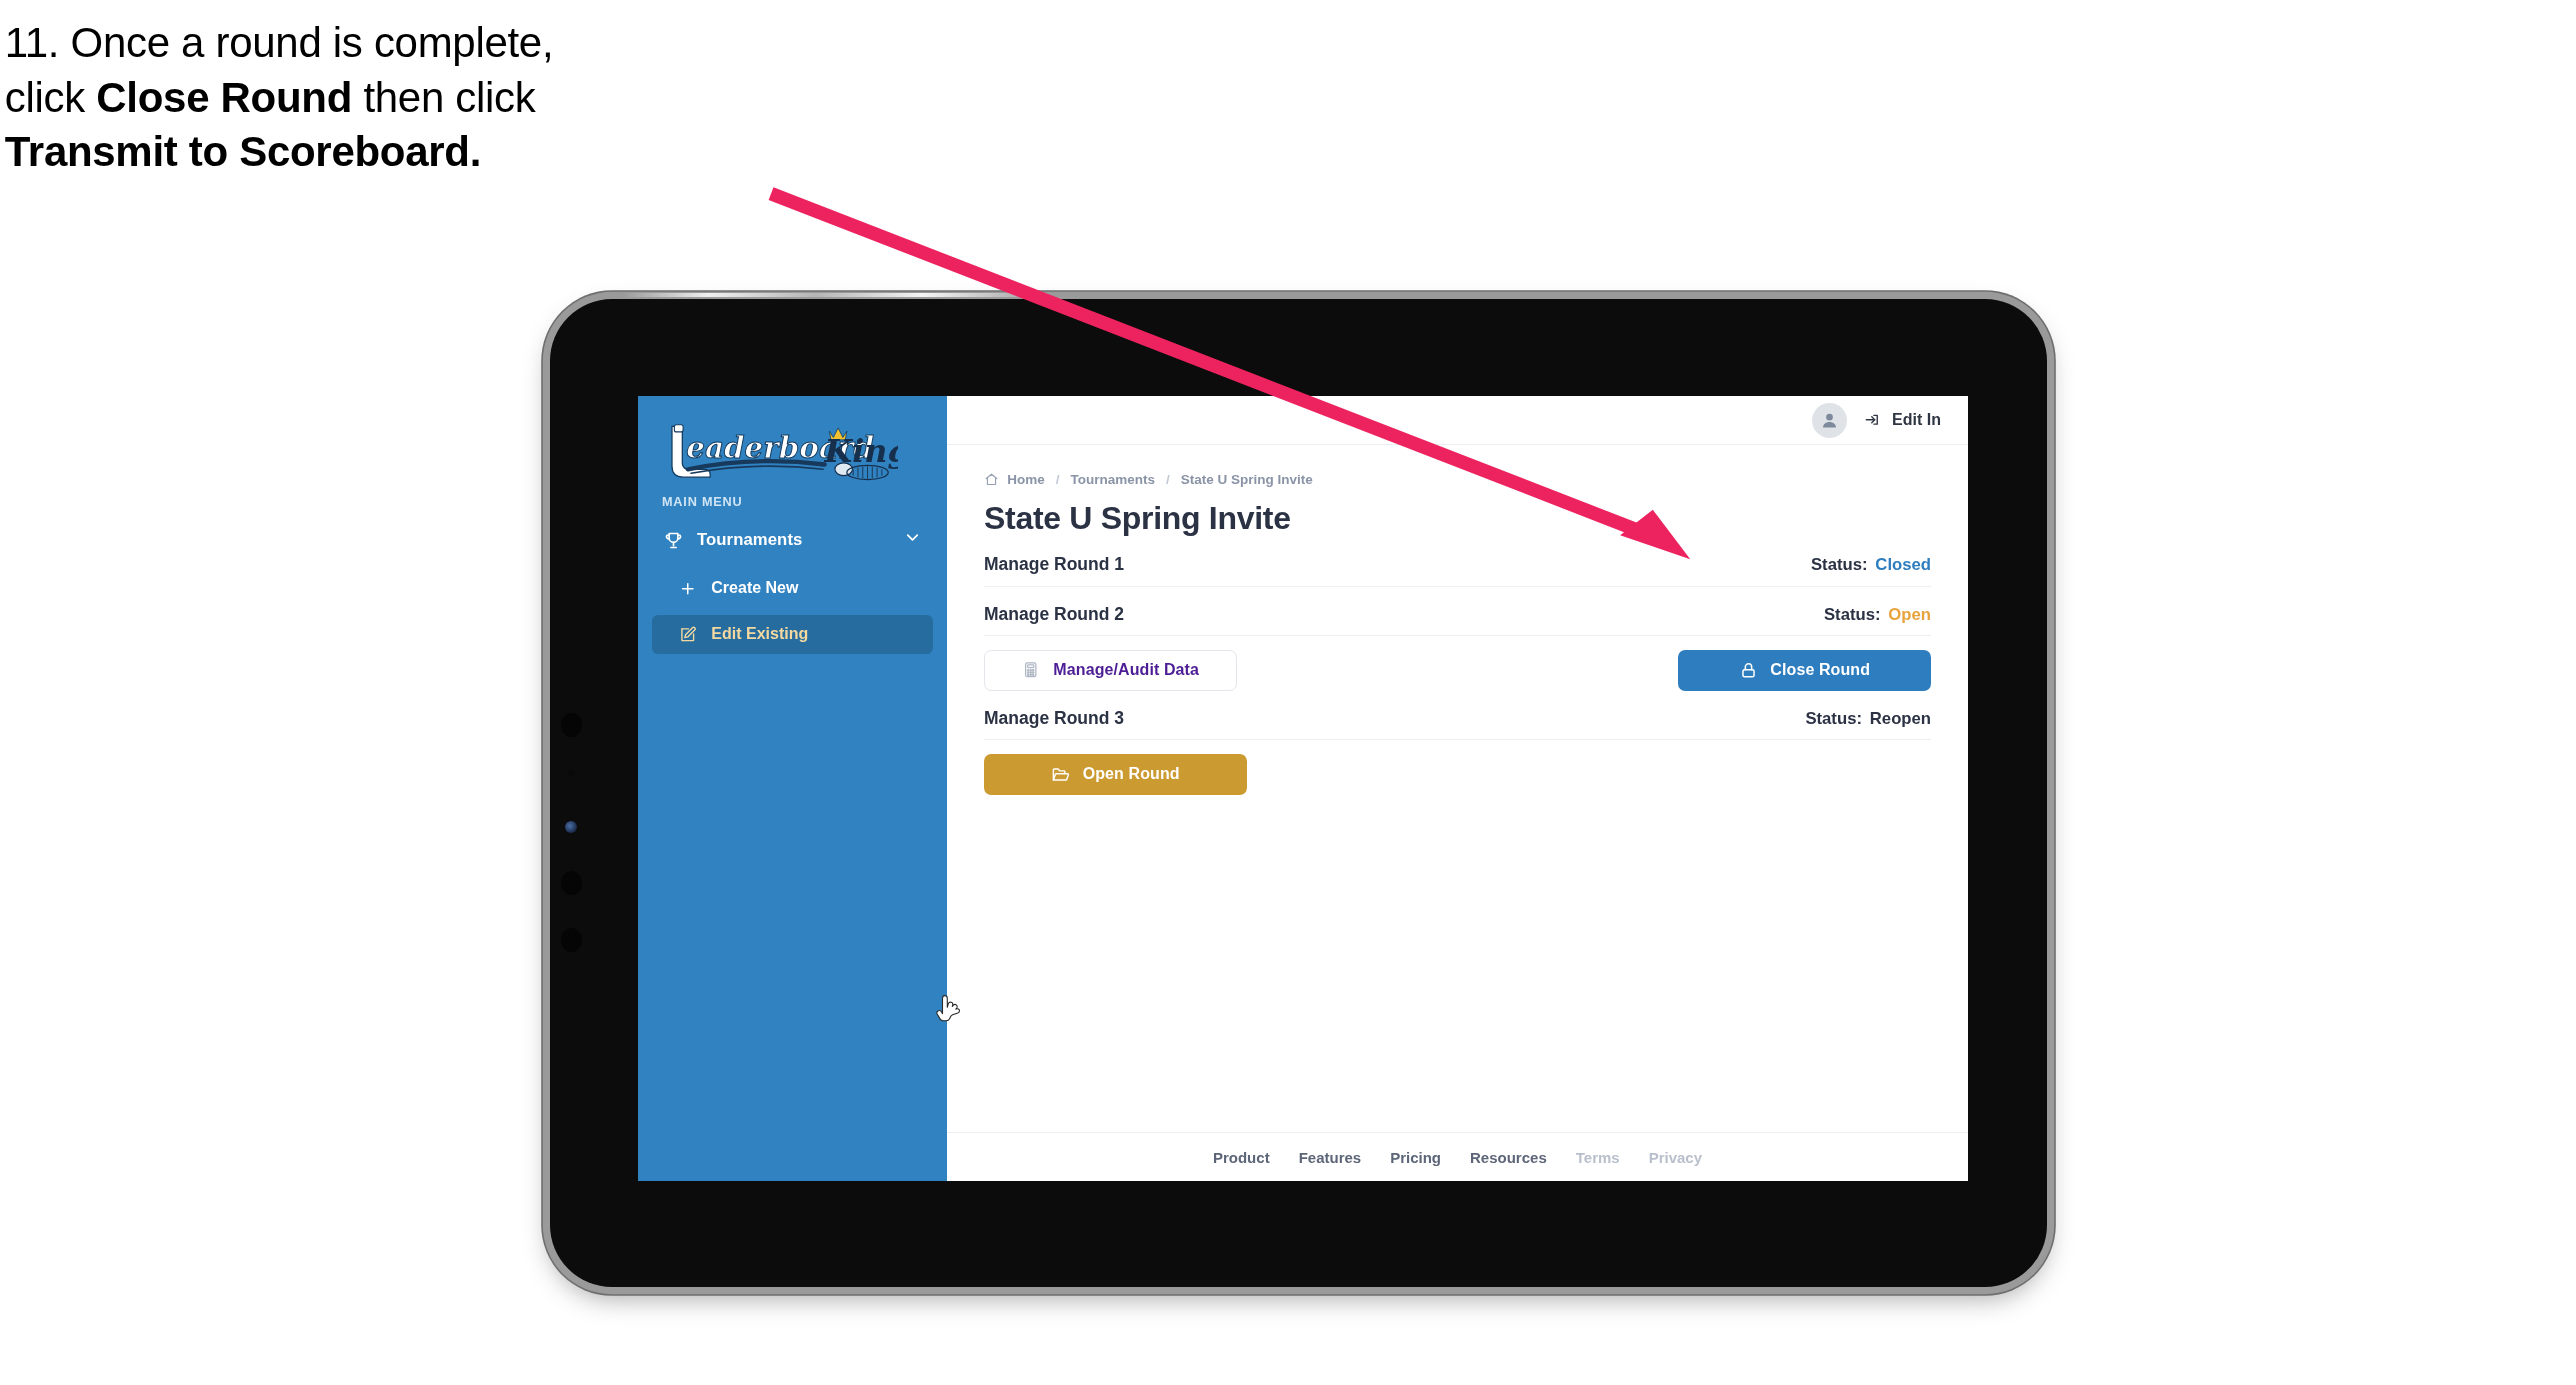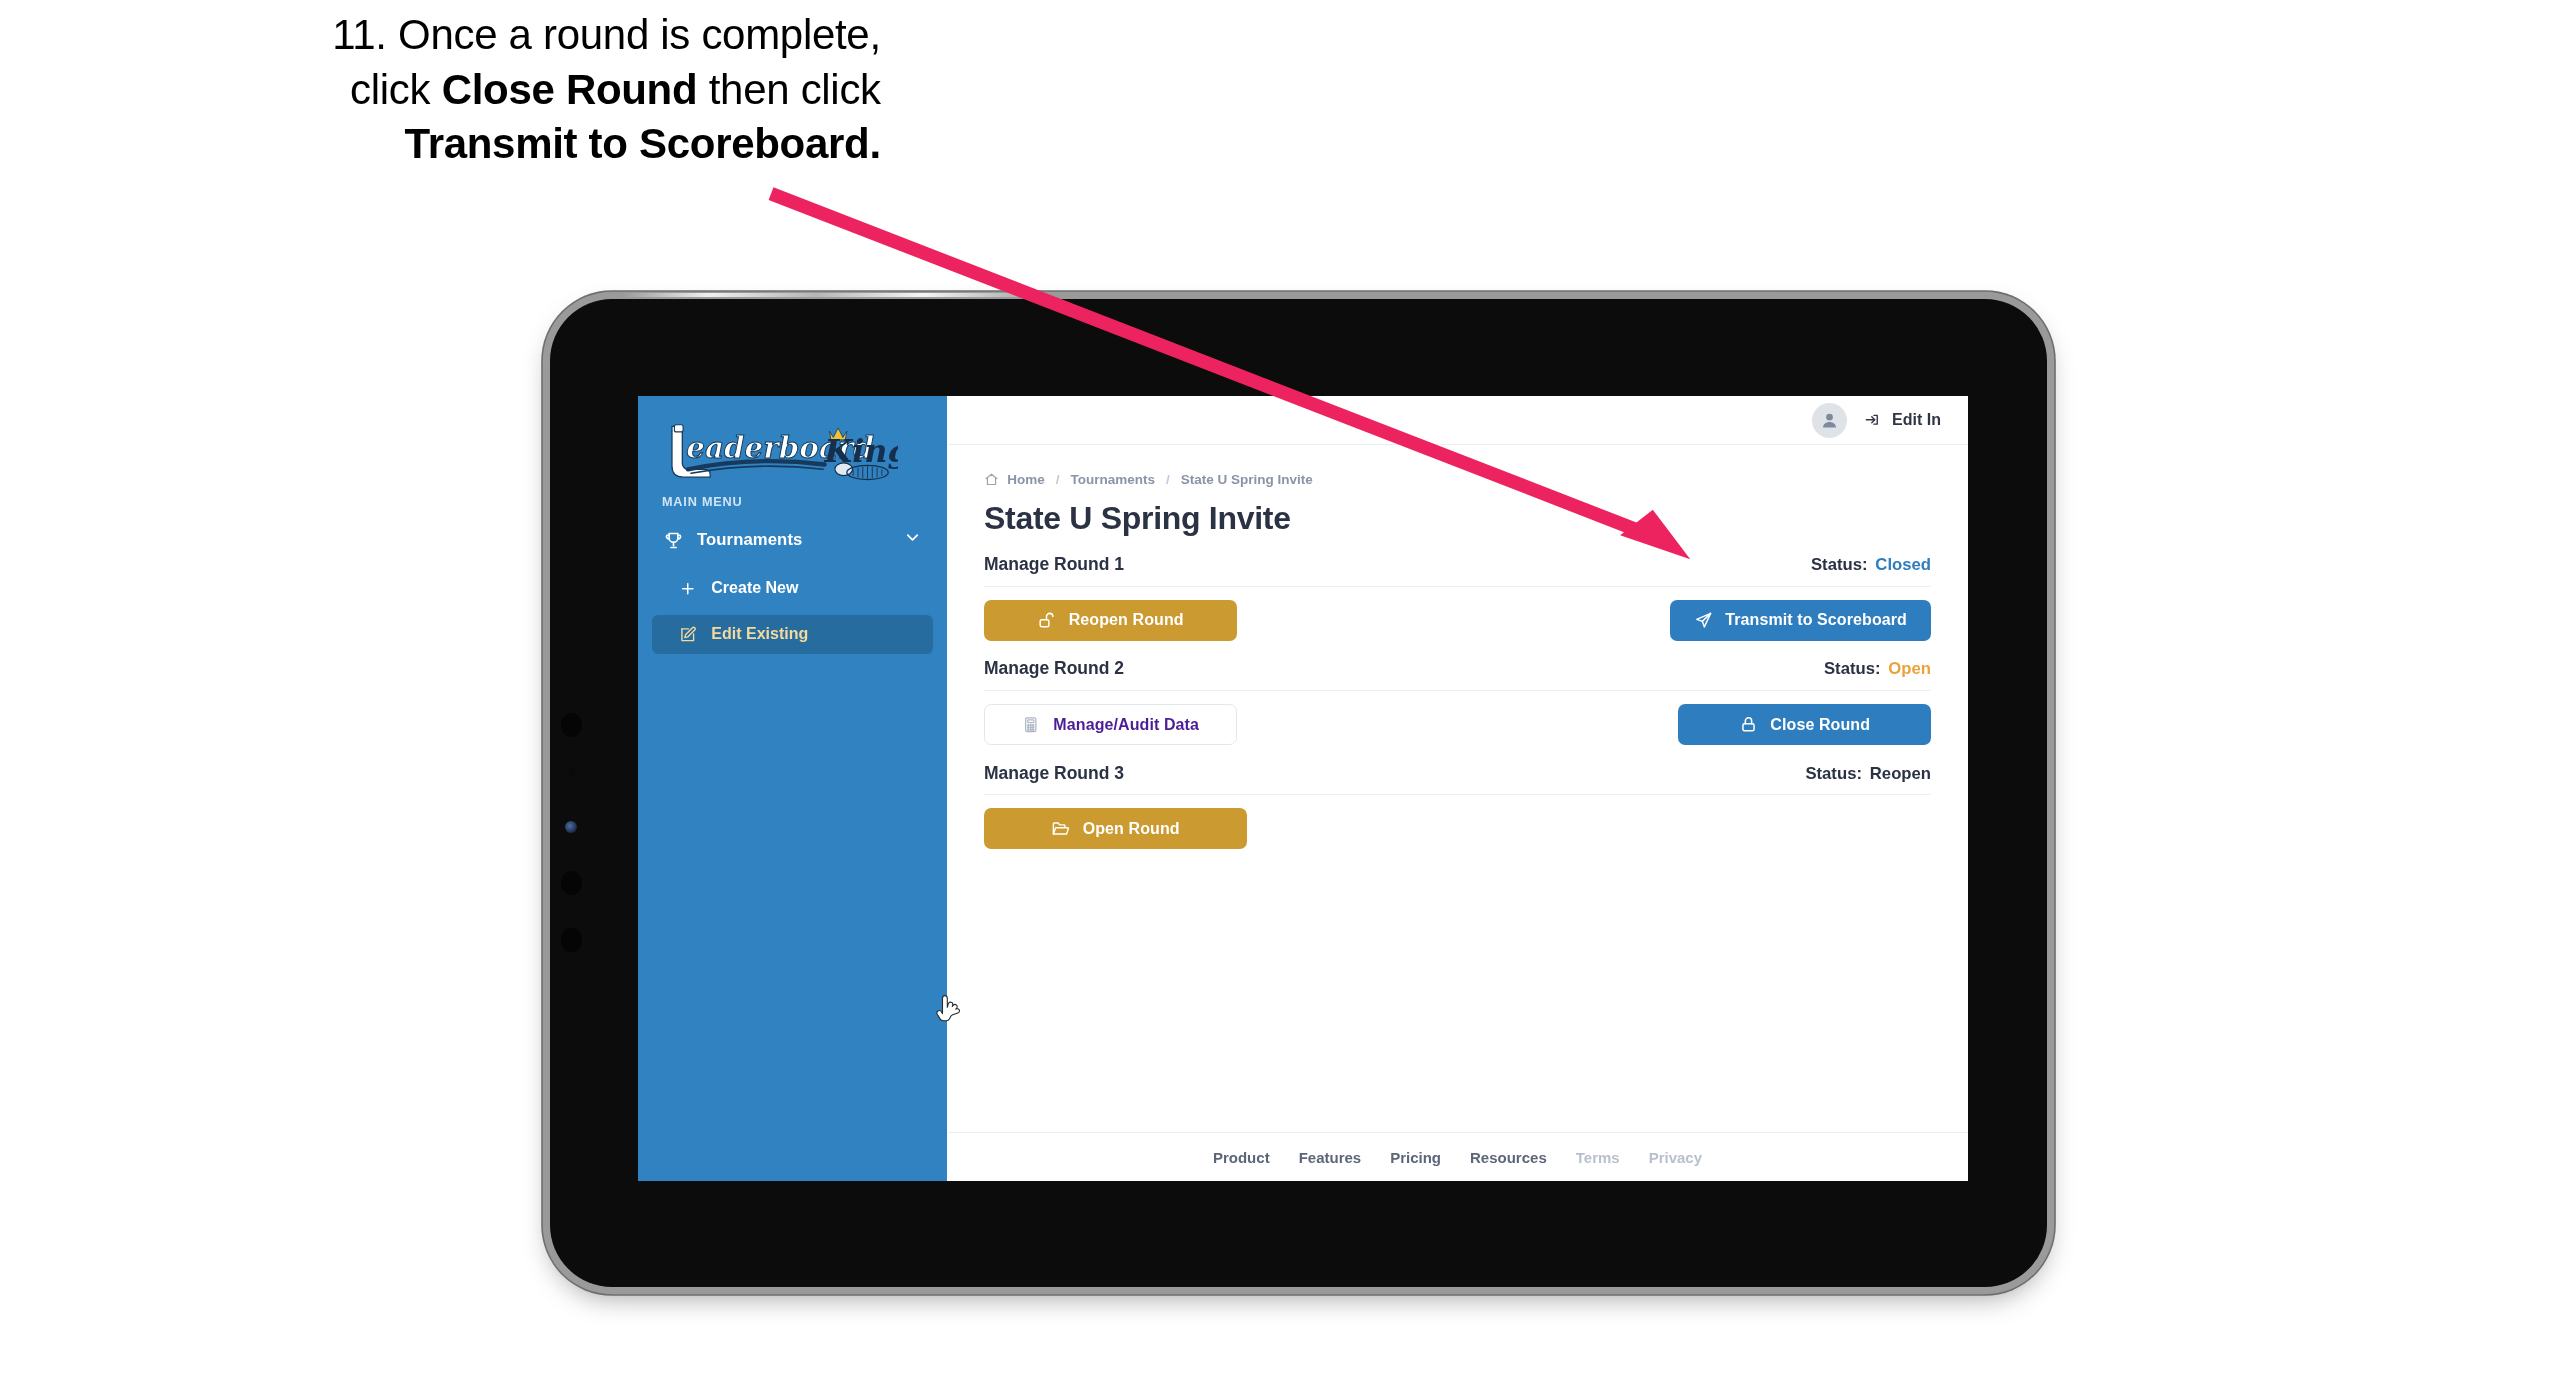--- a/index.html
+++ b/index.html
@@ -6,25 +6,24 @@
   html, body {
     width: 2576px; height: 1386px;
     background: #ffffff;
     font-family: "Liberation Sans", sans-serif;
     overflow: hidden;
   }
   #root { position: relative; width: 2576px; height: 1386px; background:#fff; }
 
   
   .caption {
-    position: absolute; left: 4.8px; top: 8px; width: 876px;
+    position: absolute; left: 4.8px; top: 16px; width: 876px;
     font-size: 42px; line-height: 1.30; color: #000;
     font-family: "Liberation Sans", sans-serif;
     letter-spacing: -0.3px;
-    text-align: right;
   }
   .caption b { font-weight: 700; }
 
   
   .arrow-layer { position:absolute; left:0; top:0; width:2576px; height:1386px; pointer-events:none; }
 
   
   .device {
     position: absolute; left: 550px; top: 299px;
     width: 1497px; height: 988px;
@@ -275,41 +274,20 @@
 
           <div class="round">
             <div class="round-head">
               <div class="round-name">Manage Round 1</div>
               <div class="round-status">
                 <span>Status:</span>
                 <span class="val" style="color:#2E7DBF">Closed</span>
               </div>
             </div>
             <div class="round-divider"></div>
-            <div class="round-actions">
-              <button class="btn btn-gold">
-                <span class="bico">
-                  <svg width="19" height="19" viewBox="0 0 24 24" fill="none" stroke="#ffffff" stroke-width="1.9" stroke-linecap="round" stroke-linejoin="round">
-                      <rect x="4" y="11" width="11" height="9" rx="2"></rect>
-                      <path d="M12 11V7a4 4 0 0 1 8 0"></path>
-                    </svg>
-                </span>
-                <span>Reopen Round</span>
-              </button>
-              <div class="spacer"></div>
-              <button class="btn btn-blue">
-                <span class="bico">
-                  <svg width="19" height="19" viewBox="0 0 24 24" fill="none" stroke="#ffffff" stroke-width="1.8" stroke-linecap="round" stroke-linejoin="round">
-                      <path d="M21 3 3.5 10.5l7 2.6 2.6 7L21 3z"></path>
-                      <path d="M10.5 13.1 21 3"></path>
-                    </svg>
-                </span>
-                <span>Transmit to Scoreboard</span>
-              </button>
-            </div>
           </div>
 
           <div class="round">
             <div class="round-head">
               <div class="round-name">Manage Round 2</div>
               <div class="round-status">
                 <span>Status:</span>
                 <span class="val" style="color:#E8A33D">Open</span>
               </div>
             </div>

